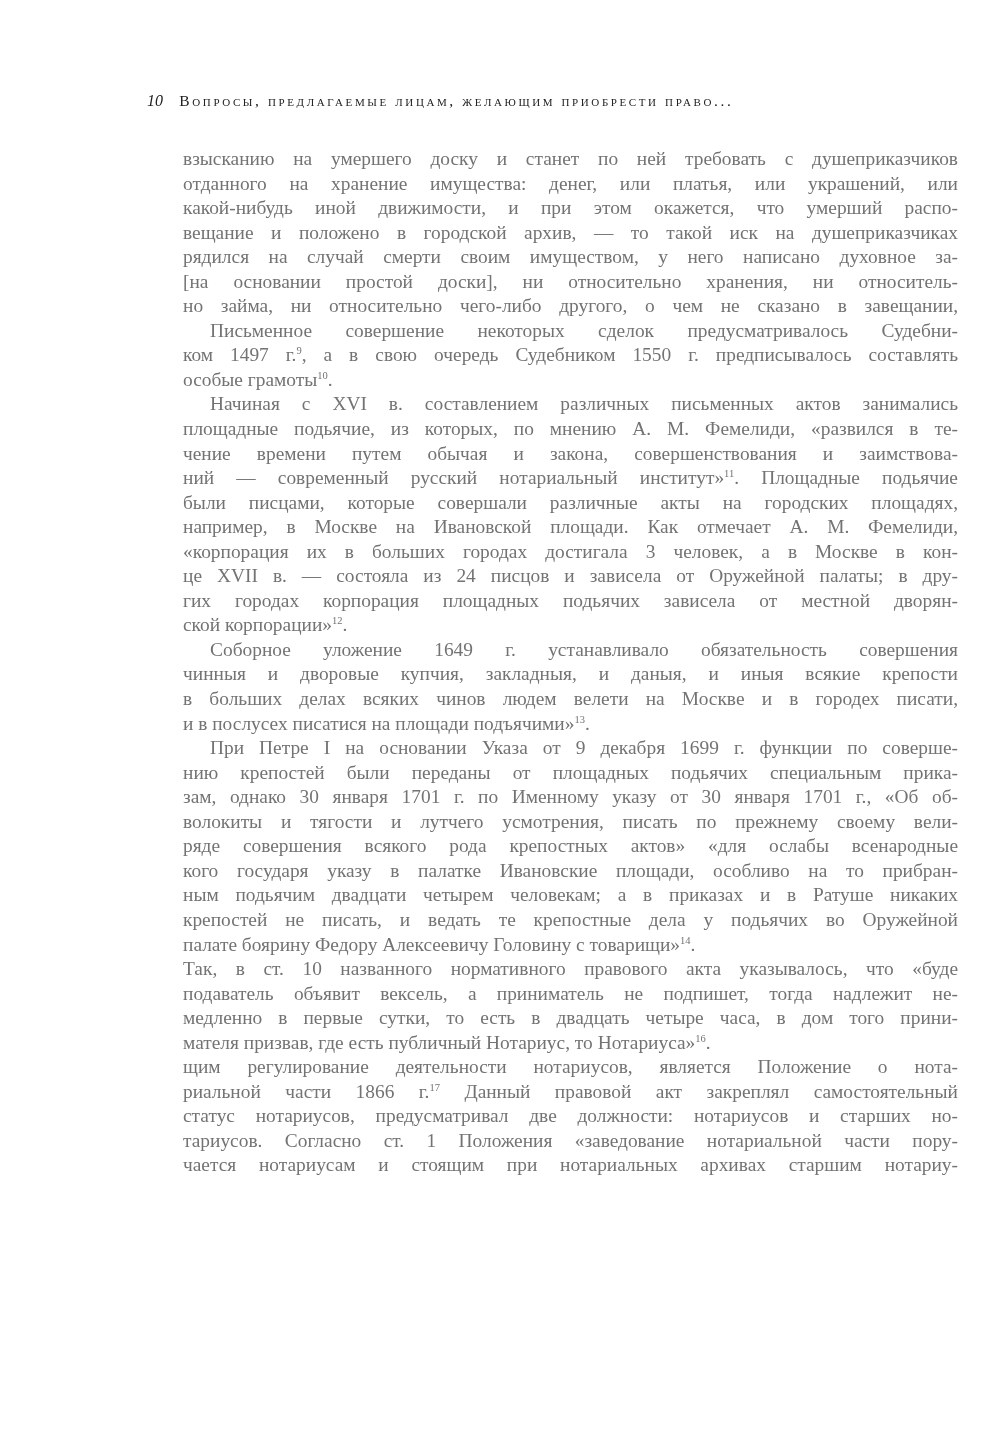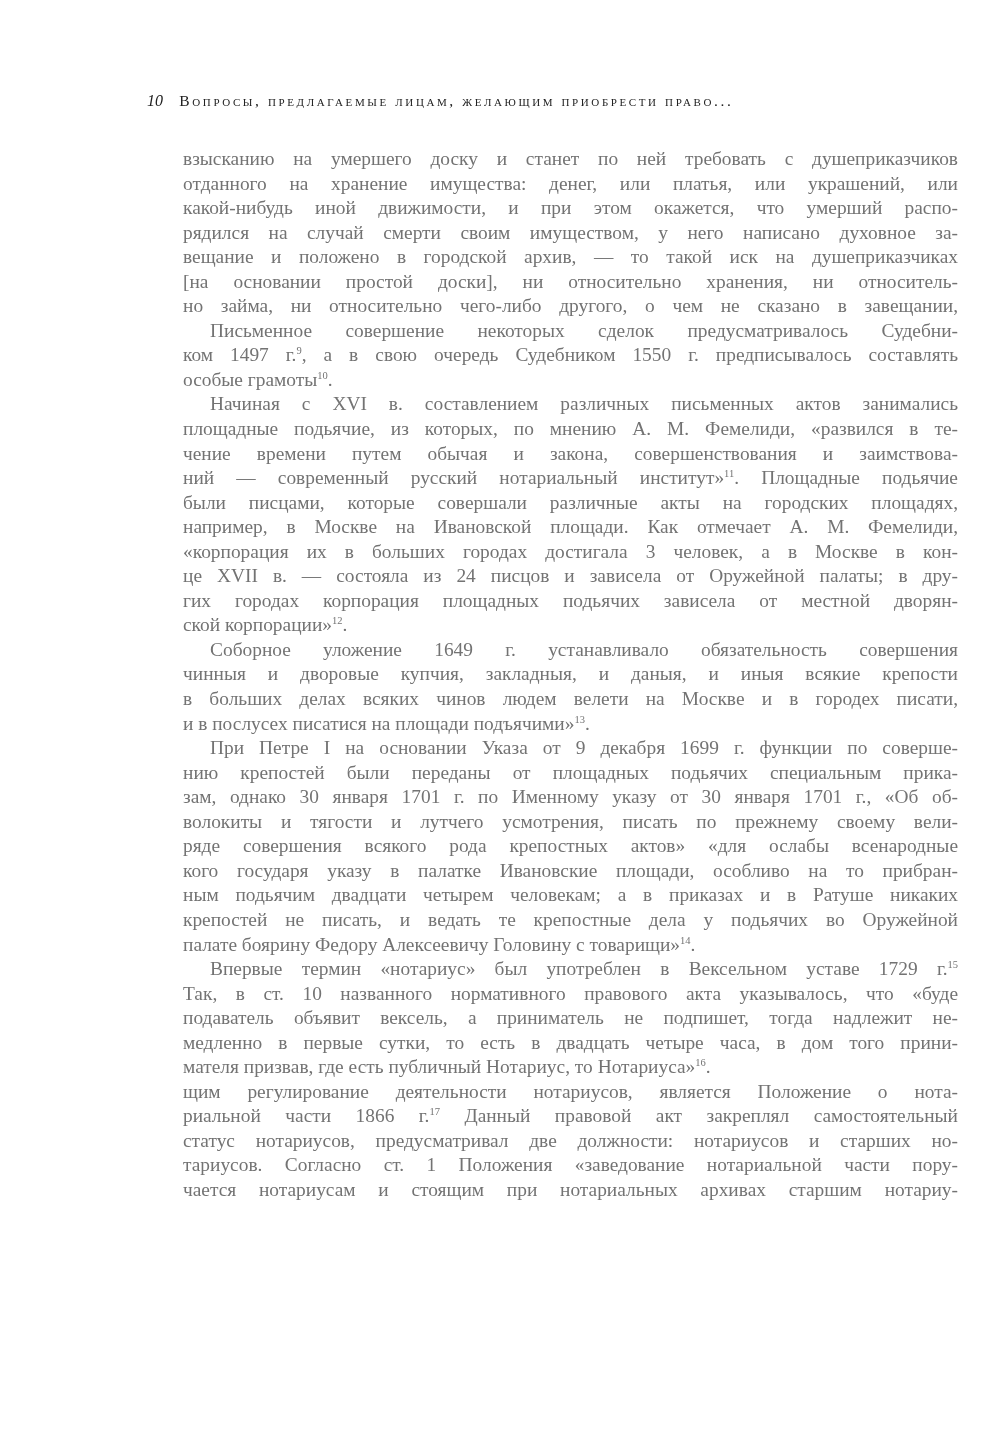--- a/index.html
+++ b/index.html
@@ -30,22 +30,22 @@
 
 <div class="page">
   <div class="running-head">
     <span class="pno">10</span>
     <span class="title">Вопросы, предлагаемые лицам, желающим приобрести право...</span>
   </div>
   <div class="body-text" id="body-text">
       <span class="line"><span>взысканию на умершего доску и станет по ней требовать с душеприказчиков</span></span>
       <span class="line"><span>отданного на хранение имущества: денег, или платья, или украшений, или</span></span>
       <span class="line"><span>какой-нибудь иной движимости, и при этом окажется, что умерший распо-</span></span>
+      <span class="line"><span>вещание и положено в городской архив, — то такой иск на душеприказчиках</span></span>
       <span class="line"><span>рядился на случай смерти своим имуществом, у него написано духовное за-</span></span>
-      <span class="line"><span>вещание и положено в городской архив, — то такой иск на душеприказчиках</span></span>
       <span class="line"><span>[на основании простой доски], ни относительно хранения, ни относитель-</span></span>
       <span class="line"><span>но займа, ни относительно чего-либо другого, о чем не сказано в завещании,</span></span>
       <span class="line indent"><span>Письменное совершение некоторых сделок предусматривалось Судебни-</span></span>
       <span class="line"><span>ком 1497 г.</span><sup>9</sup><span>, а в свою очередь Судебником 1550 г. предписывалось составлять</span></span>
       <span class="line last"><span>особые грамоты</span><sup>10</sup><span>.</span></span>
       <span class="line indent"><span>Начиная с XVI в. составлением различных письменных актов занимались</span></span>
       <span class="line"><span>площадные подьячие, из которых, по мнению А. М. Фемелиди, «развился в те-</span></span>
       <span class="line"><span>чение времени путем обычая и закона, совершенствования и заимствова-</span></span>
       <span class="line"><span>ний — современный русский нотариальный институт»</span><sup>11</sup><span>. Площадные подьячие</span></span>
       <span class="line"><span>были писцами, которые совершали различные акты на городских площадях,</span></span>
@@ -60,21 +60,20 @@
       <span class="line last"><span>и в послусех писатися на площади подъячими»</span><sup>13</sup><span>.</span></span>
       <span class="line indent"><span>При Петре I на основании Указа от 9 декабря 1699 г. функции по соверше-</span></span>
       <span class="line"><span>нию крепостей были переданы от площадных подьячих специальным прика-</span></span>
       <span class="line"><span>зам, однако 30 января 1701 г. по Именному указу от 30 января 1701 г., «Об об-</span></span>
       <span class="line"><span>волокиты и тягости и лутчего усмотрения, писать по прежнему своему вели-</span></span>
       <span class="line"><span>ряде совершения всякого рода крепостных актов» «для ослабы всенародные</span></span>
       <span class="line"><span>кого государя указу в палатке Ивановские площади, особливо на то прибран-</span></span>
       <span class="line"><span>ным подьячим двадцати четырем человекам; а в приказах и в Ратуше никаких</span></span>
       <span class="line"><span>крепостей не писать, и ведать те крепостные дела у подьячих во Оружейной</span></span>
       <span class="line last"><span>палате боярину Федору Алексеевичу Головину с товарищи»</span><sup>14</sup><span>.</span></span>
-      <span class="line indent"><span>Впервые термин «нотариус» был употреблен в Вексельном уставе 1729 г.</span><sup>15</sup></span>
       <span class="line"><span>Так, в ст. 10 названного нормативного правового акта указывалось, что «буде</span></span>
       <span class="line"><span>подаватель объявит вексель, а приниматель не подпишет, тогда надлежит не-</span></span>
       <span class="line"><span>медленно в первые сутки, то есть в двадцать четыре часа, в дом того прини-</span></span>
       <span class="line last"><span>мателя призвав, где есть публичный Нотариус, то Нотариуса»</span><sup>16</sup><span>.</span></span>
       <span class="line"><span>щим регулирование деятельности нотариусов, является Положение о нота-</span></span>
       <span class="line"><span>риальной части 1866 г.</span><sup>17</sup><span> Данный правовой акт закреплял самостоятельный</span></span>
       <span class="line"><span>статус нотариусов, предусматривал две должности: нотариусов и старших но-</span></span>
       <span class="line"><span>тариусов. Согласно ст. 1 Положения «заведование нотариальной части пору-</span></span>
       <span class="line"><span>чается нотариусам и стоящим при нотариальных архивах старшим нотариу-</span></span>
     </div>

